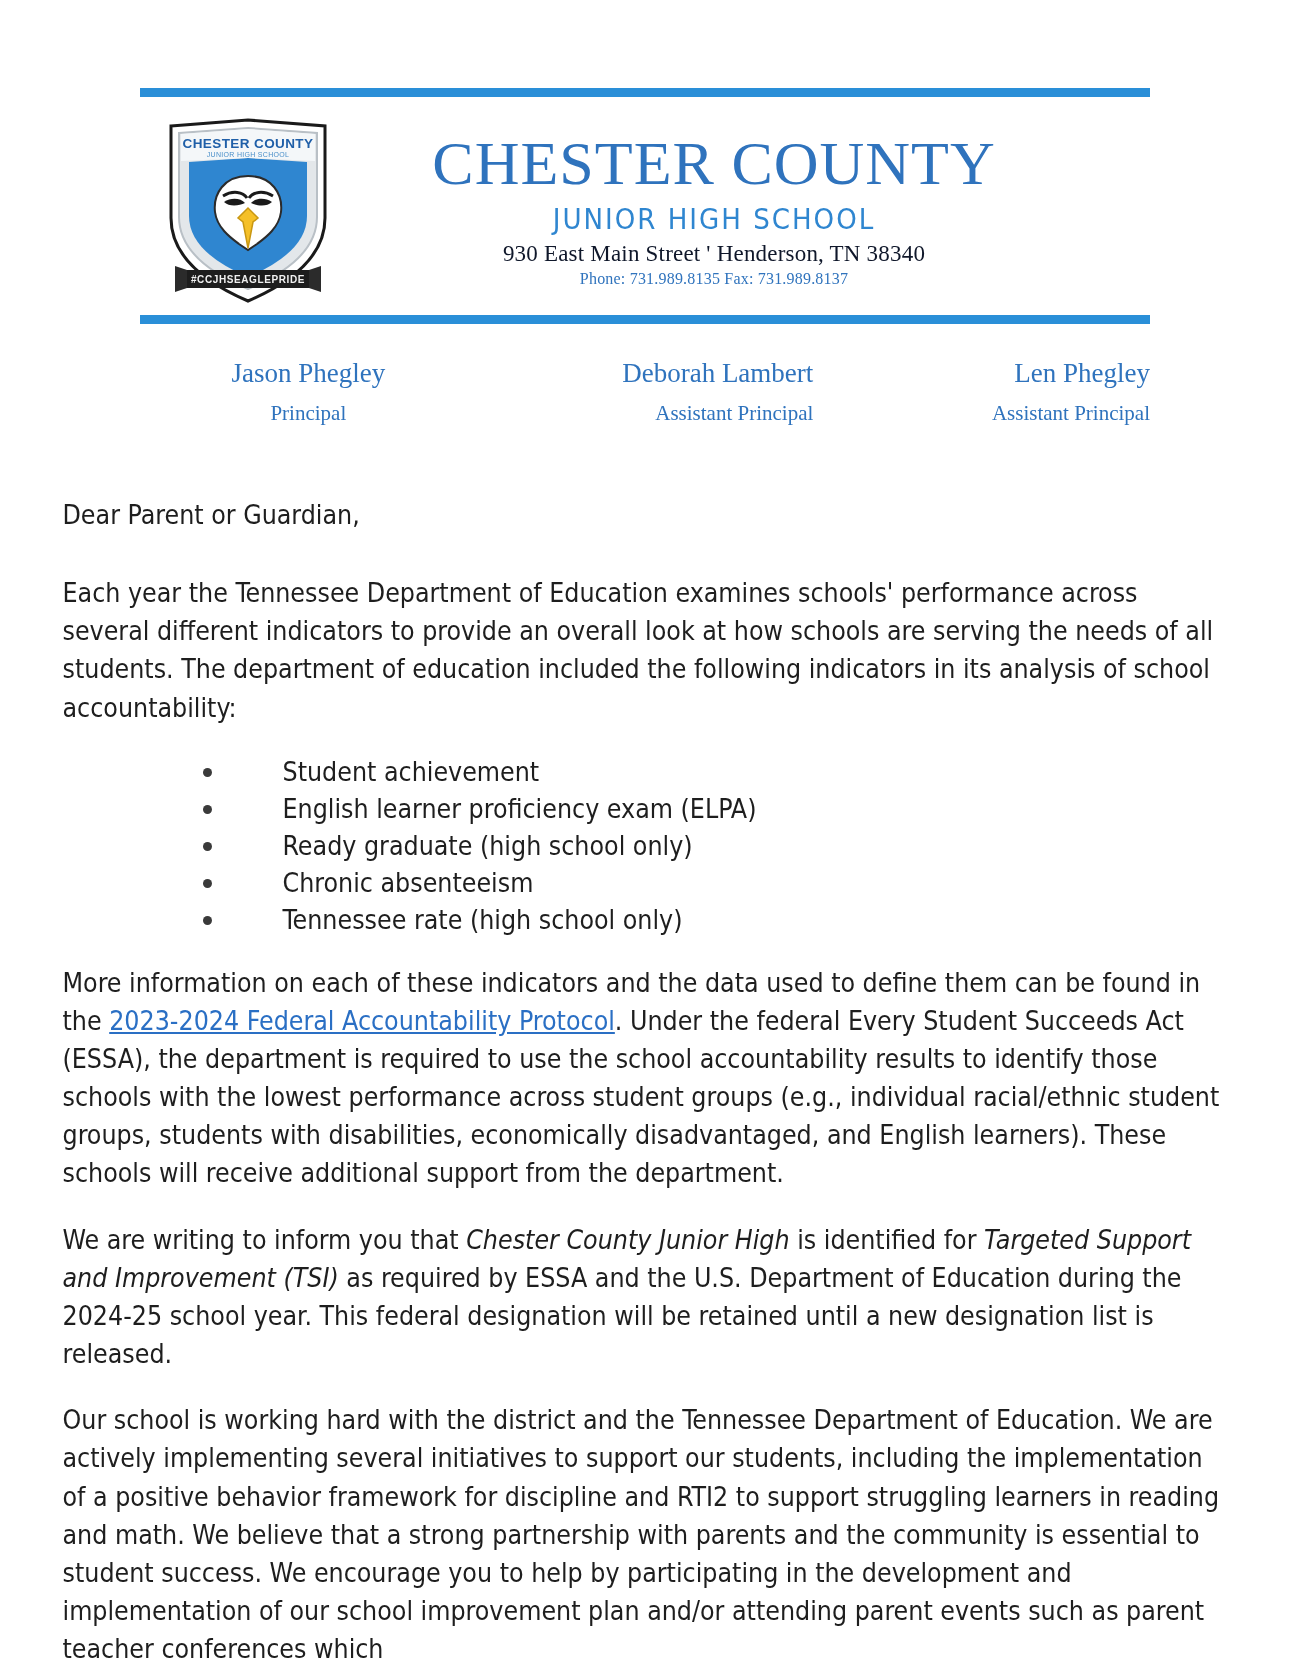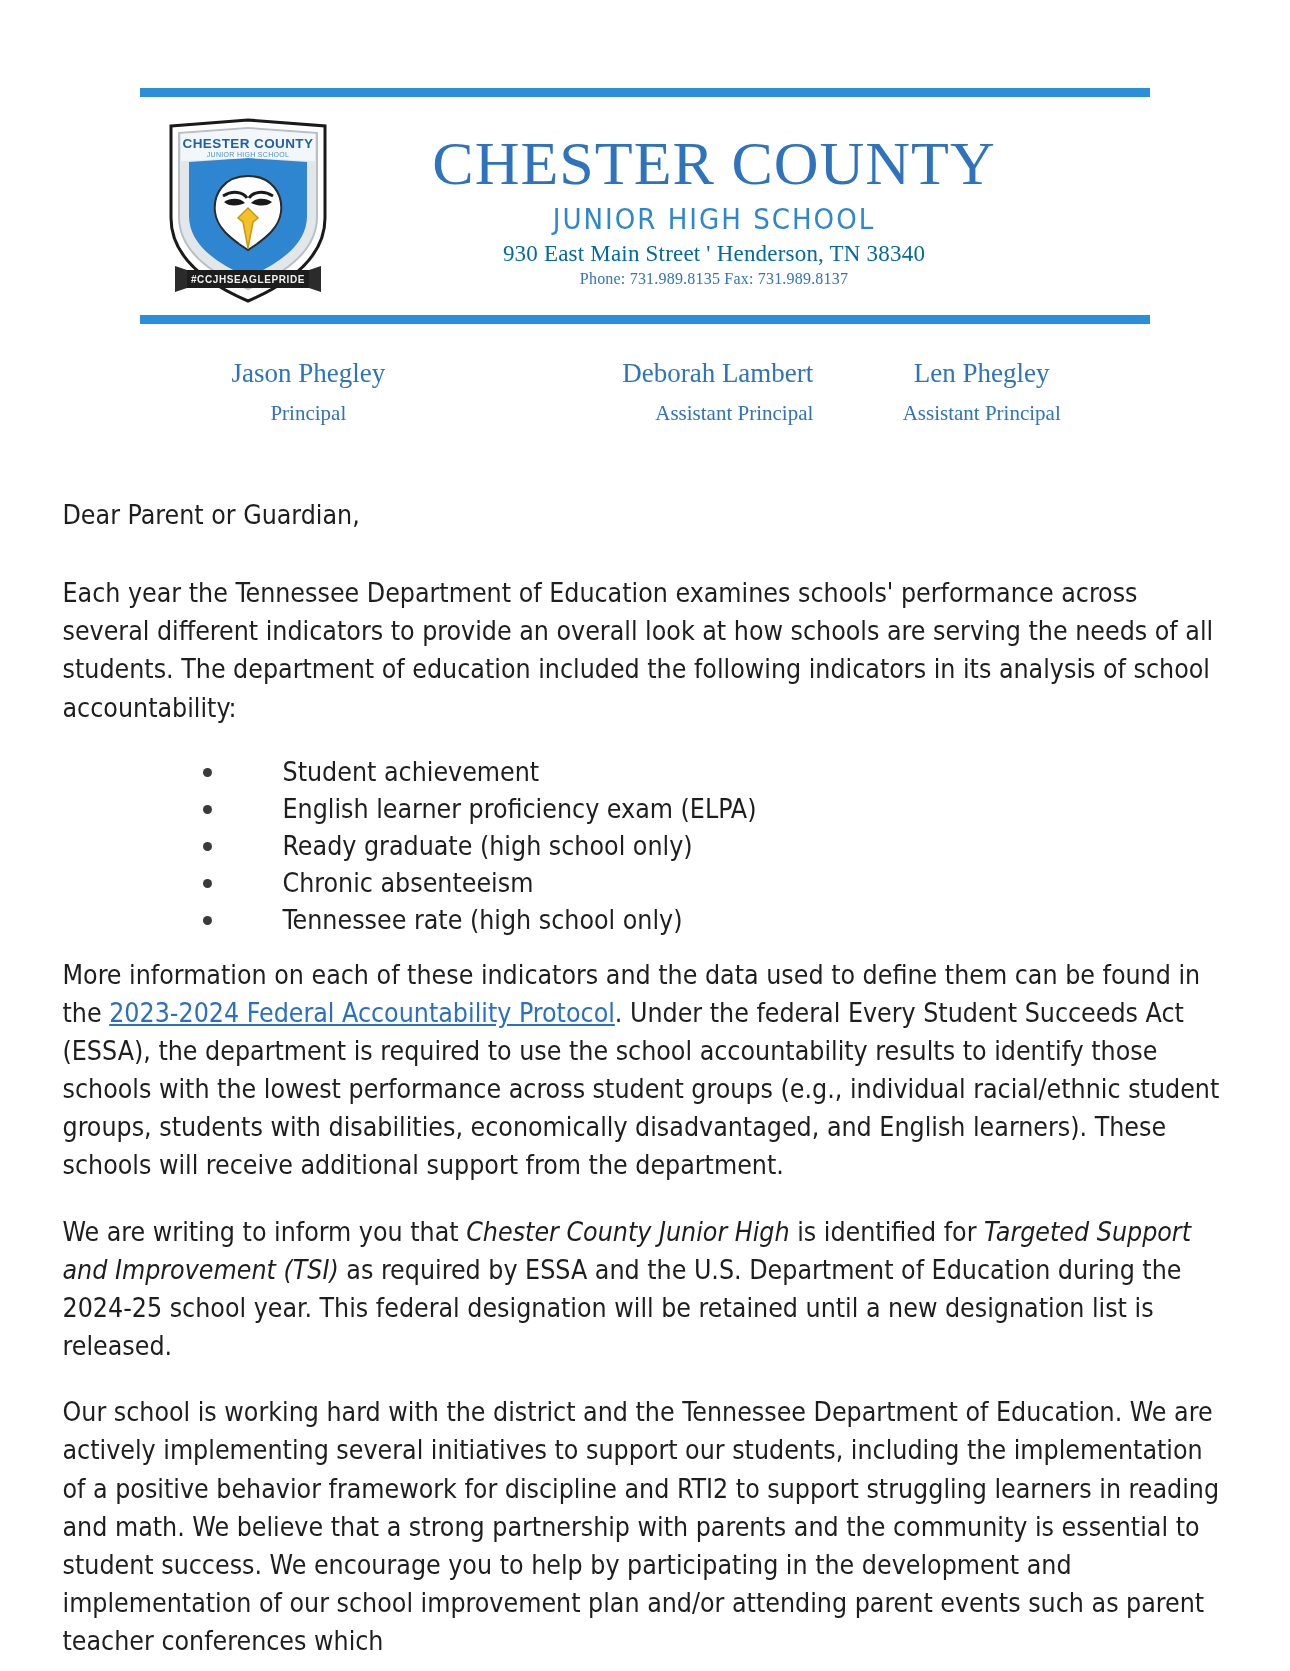--- a/index.html
+++ b/index.html
@@ -74,21 +74,21 @@
   .school-sub {
     font-family: "DejaVu Sans Condensed", "Liberation Sans", sans-serif;
     font-size: 29px;
     letter-spacing: 2px;
     color: #2f86d0;
     margin-top: 6px;
   }
   .school-addr {
     font-family: "Liberation Serif", serif;
     font-size: 23px;
-    color: #0369a1;
+    color: #0f172a;
     margin-top: 5px;
     letter-spacing: 0.2px;
   }
   .school-phone {
     font-family: "Liberation Serif", serif;
     font-size: 16px;
     color: #2f73bd;
     margin-top: 3px;
     letter-spacing: 0.2px;
   }
@@ -111,41 +111,41 @@
     color: #2f73bd;
   }
   .admin-title {
     font-family: "Liberation Serif", serif;
     font-size: 21px;
     color: #2f73bd;
     margin-top: 12px;
   }
   .admin.one { text-align: center; }
   .admin.two { text-align: right; }
-  .admin.three { text-align: center; }
+  .admin.three { text-align: right; }
 
   
   .letter {
     width: 1165px;
     margin: 0 auto;
     padding-top: 70px;
     font-family: "DejaVu Sans Condensed", "Liberation Sans", sans-serif;
   }
   .letter p {
     margin: 0 0 28px 0;
     font-size: 26.5px;
     line-height: 1.44;
     color: #1e1e1e;
     text-align: left;
   }
   .salutation { margin-bottom: 40px !important; }
 
   .indicator-list {
     list-style: none;
-    margin: 0 0 18px 0;
+    margin: 0 0 26px 0;
     padding: 0 0 0 140px;
   }
   .indicator-list li {
     font-size: 26.5px;
     line-height: 1.32;
     color: #1e1e1e;
     position: relative;
     padding-left: 80px;
     margin-bottom: 2px;
   }

